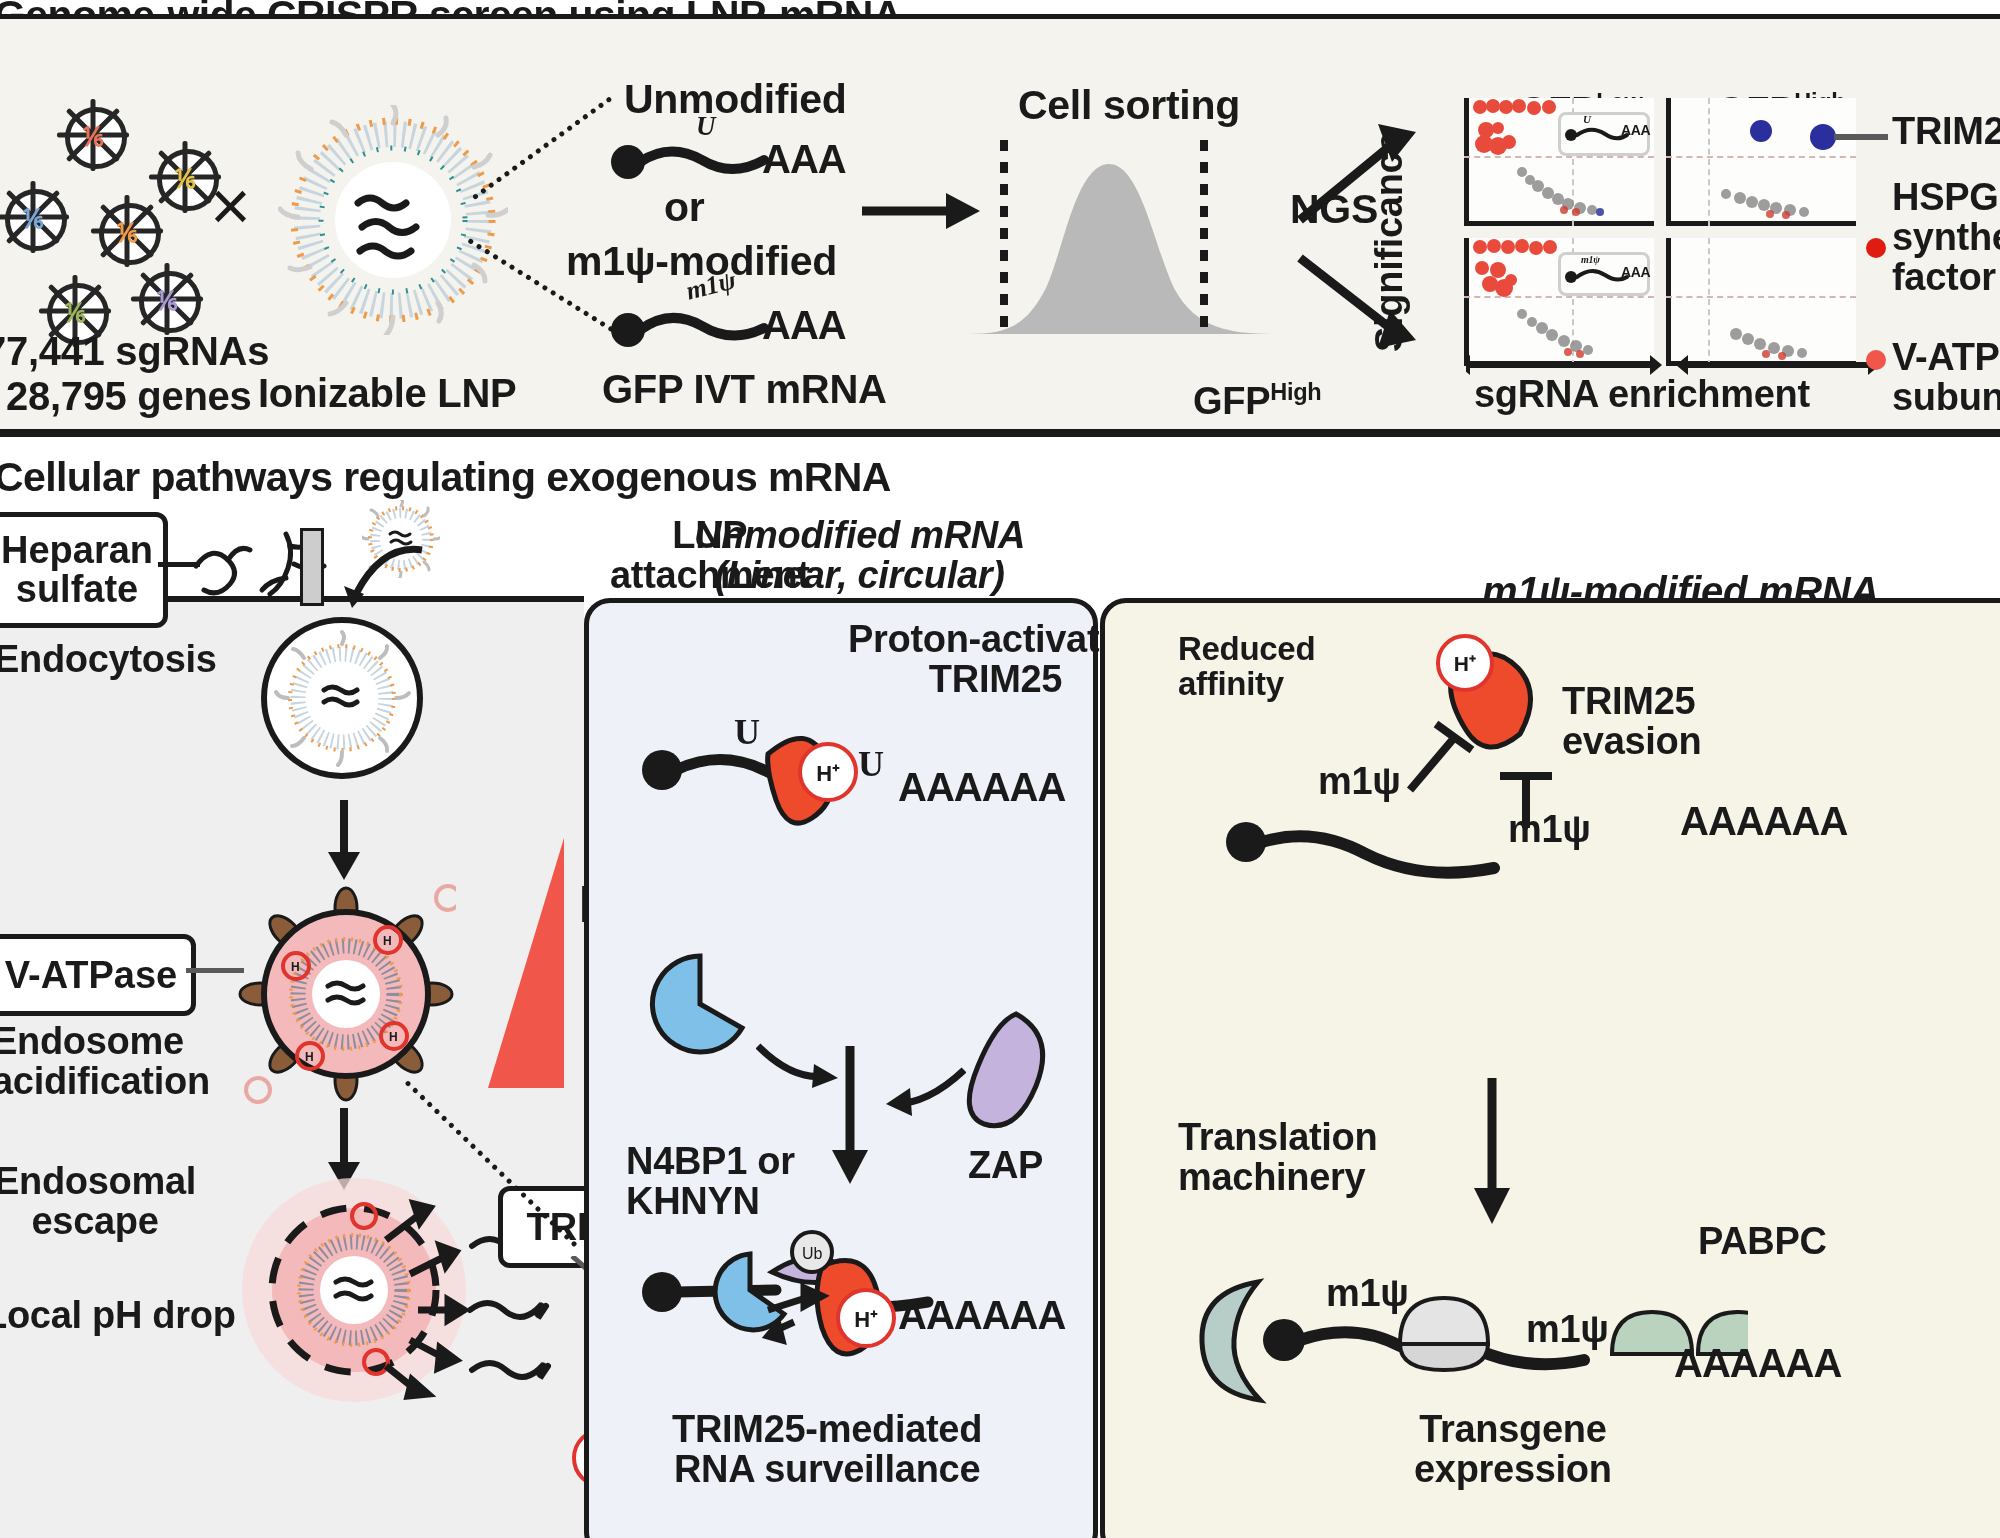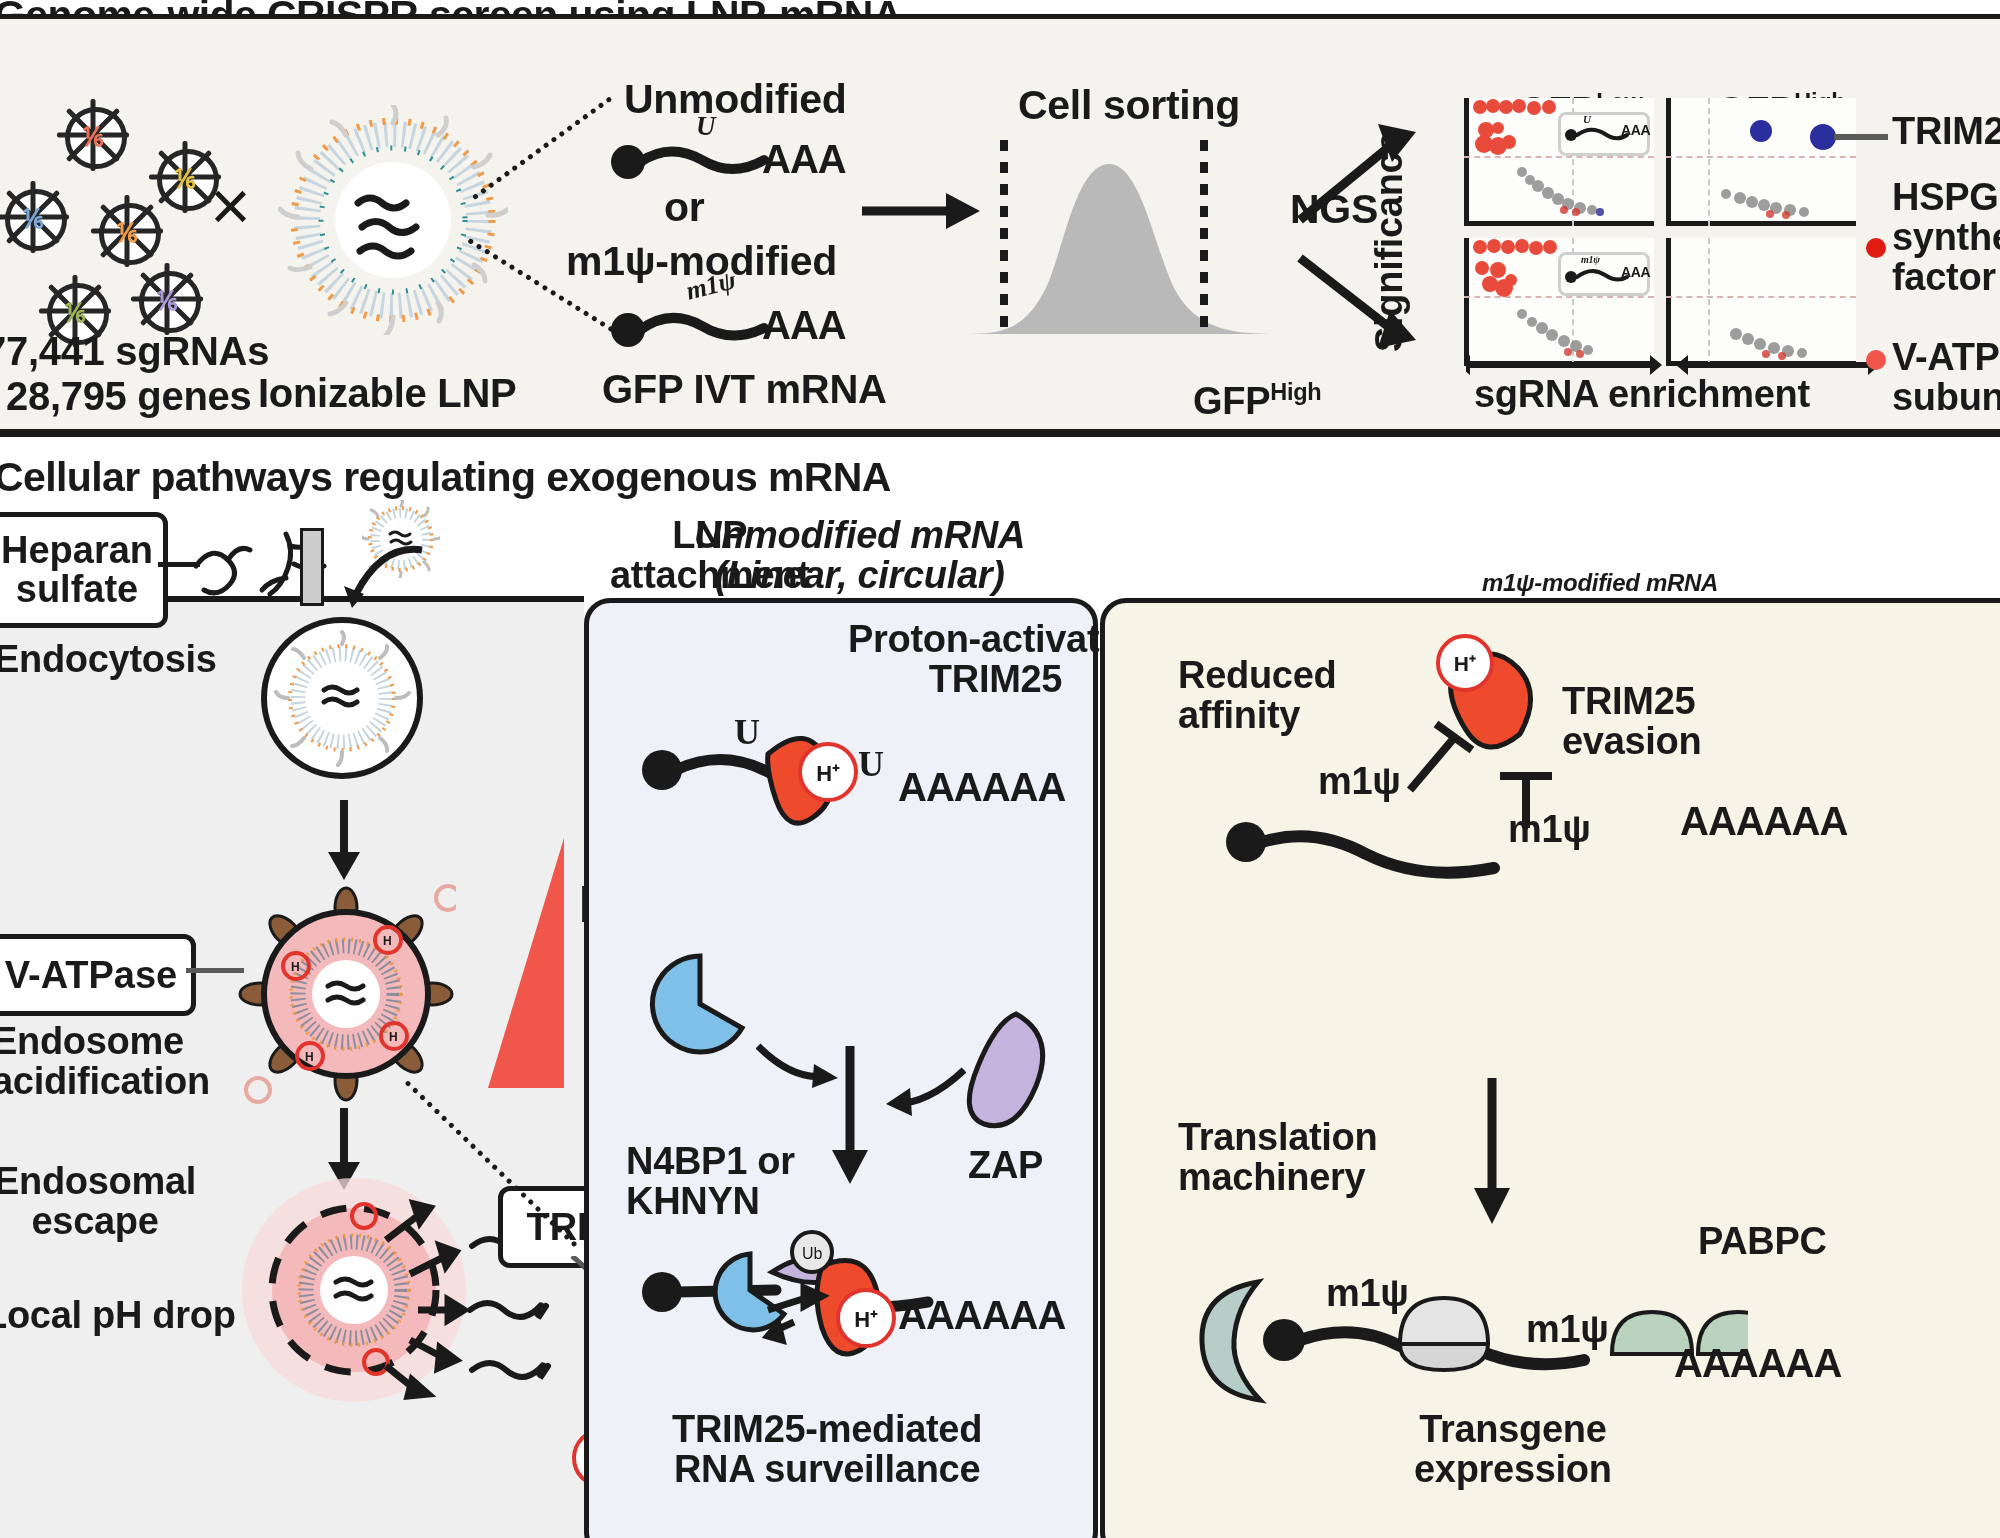--- a/index.html
+++ b/index.html
@@ -656,24 +656,24 @@
     </g>
   </svg>
   <div class="hplus" style="left:836px;top:1288px;width:52px;height:52px;font-size:22px;">
       <span>H⁺</span>
     </div>
   <div class="t poly-a" style="left:898px;top:1294px;">AAAAAA</div>
 
   <div class="t" style="left:672px;top:1410px;font-size:38px;text-align:center;white-space:pre;">TRIM25-mediated
 RNA surveillance</div>
 
-  <div class="t ital" style="left:1482px;top:570px;font-size:24px;">m1ψ-modified mRNA</div>
+  <div class="t ital" style="left:1482px;top:570px;font-size:40px;">m1ψ-modified mRNA</div>
   <div class="panel-cream"></div>
 
-  <div class="t" style="left:1178px;top:656px;font-size:38px;white-space:pre;">Reduced
+  <div class="t" style="left:1178px;top:632px;font-size:33px;white-space:pre;">Reduced
 affinity</div>
 
   <svg class="abs" style="left:1426px;top:636px;" width="110" height="120">
     <path d="M26 40 q34 -40 66 -8 q24 26 2 66 q-34 28 -54 -4 q-20 -32 -14 -54Z" fill="#ee4a2c" stroke="#1a1a1a" stroke-width="5"></path>
   </svg>
   <div class="hplus" style="left:1436px;top:634px;width:50px;height:50px;font-size:21px;">
       <span>H⁺</span>
     </div>
 
   <div class="t" style="left:1562px;top:682px;font-size:38px;white-space:pre;">TRIM25

